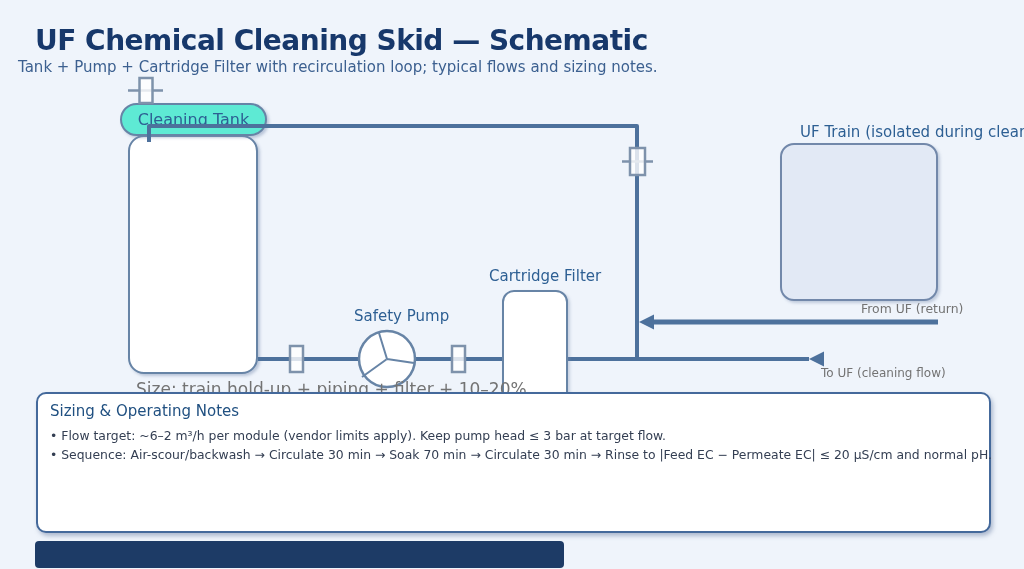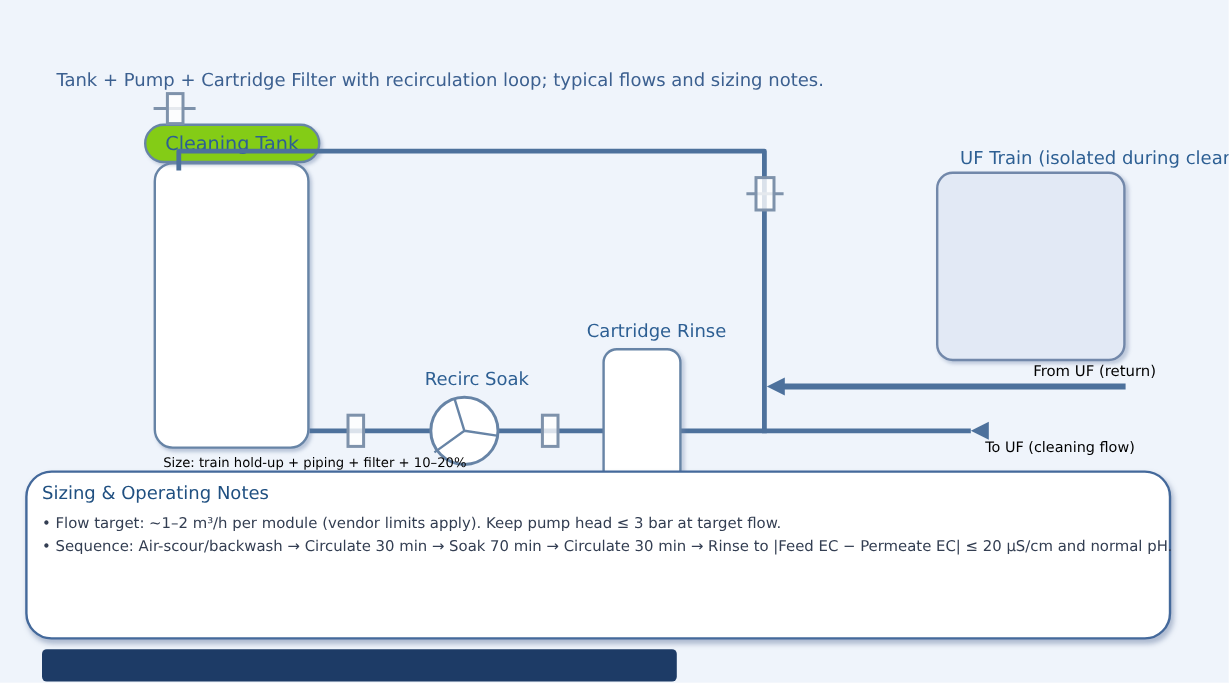--- a/index.html
+++ b/index.html
@@ -5,24 +5,24 @@
   html,body{margin:0;padding:0;}
   body{font-family:"DejaVu Sans","Liberation Sans",sans-serif;}
   .stage{
     position:relative;width:1024px;height:569px;overflow:hidden;
     background:#eff4fb;color:#1b3a6b;
   }
   .abs{position:absolute;}
   .title{font-size:28px;font-weight:bold;color:#17386b;letter-spacing:-0.5px;white-space:nowrap;}
   .subtitle{font-size:15px;color:#3c6090;white-space:nowrap;}
   .comp-label{font-size:15px;color:#2d5f93;white-space:nowrap;}
-  .annot{font-size:12px;color:#000000;white-space:nowrap;}
+  .annot{font-size:12px;color:#737373;white-space:nowrap;}
   .box{border:2px solid #6784a6;background:#fff;border-radius:14px;
        box-shadow:2px 2px 3px rgba(120,140,175,.45);}
-  .pill{background:#84cc16;border:2px solid #6784a6;border-radius:17px;
+  .pill{background:#5eead4;border:2px solid #6784a6;border-radius:17px;
         box-shadow:2px 2px 3px rgba(120,140,175,.45);
         display:flex;align-items:center;justify-content:center;
         font-size:16px;color:#2d5f93;white-space:nowrap;}
   .ufbox{background:#e2e9f5;border:2px solid #7288aa;border-radius:14px;
          box-shadow:2px 2px 3px rgba(120,140,175,.4);}
   .filterbox{background:#fff;border:2px solid #6784a6;border-radius:12px 12px 4px 4px;
              box-shadow:2px 2px 3px rgba(120,140,175,.35);}
   .notes{background:#fff;border:2px solid #44699b;border-radius:10px;
          box-shadow:2px 3px 4px rgba(110,130,165,.5);}
   .notes-title{font-size:15px;color:#205081;margin:8px 0 7px 12px;white-space:nowrap;}
@@ -30,21 +30,22 @@
   .notes-list li{font-size:12.4px;color:#333e52;line-height:18.6px;white-space:nowrap;}
   .notes-list li::before{content:"• ";color:#333e52;}
   .footer-bar{background:#1d3b66;border-radius:4px;}
   svg{display:block;}
 </style>
 </head>
 <body>
 
 <div class="stage">
 
-  <div class="abs subtitle" style="left:47px;top:58px;">Tank + Pump + Cartridge Filter with recirculation loop; typical flows and sizing notes.</div>
+  <div class="abs title" style="left:35px;top:24px;">UF Chemical Cleaning Skid — Schematic</div>
+  <div class="abs subtitle" style="left:18px;top:58px;">Tank + Pump + Cartridge Filter with recirculation loop; typical flows and sizing notes.</div>
 
   <div class="abs box" style="left:128px;top:135px;width:126px;height:235px;border-radius:16px;"></div>
 
   <div class="abs pill" style="left:120px;top:103px;width:143px;height:29px;">
     <span>Cleaning Tank</span>
   </div>
 
   <svg class="abs" style="left:0;top:0;" width="1024" height="569" viewBox="0 0 1024 569">
 
     <path d="M149,140 L149,126 L637,126 L637,359" fill="none" stroke="#4d719c" stroke-width="4" stroke-linejoin="round" stroke-linecap="square"></path>
@@ -69,30 +70,30 @@
     <g>
       <circle cx="387" cy="359" r="28" fill="#ffffff" stroke="#6784a6" stroke-width="2.5"></circle>
       <path d="M387,359 L379,333 M387,359 L362,377 M387,359 L414,363" fill="none" stroke="#6784a6" stroke-width="2"></path>
     </g>
   </svg>
 
   <div class="abs filterbox" style="left:502px;top:290px;width:62px;height:102px;"></div>
 
   <div class="abs ufbox" style="left:780px;top:143px;width:154px;height:154px;"></div>
 
-  <div class="abs comp-label" style="left:354px;top:307px;">Recirc Soak</div>
-  <div class="abs comp-label" style="left:489px;top:267px;">Cartridge Rinse</div>
+  <div class="abs comp-label" style="left:354px;top:307px;">Safety Pump</div>
+  <div class="abs comp-label" style="left:489px;top:267px;">Cartridge Filter</div>
   <div class="abs comp-label" style="left:800px;top:123px;">UF Train (isolated during cleaning)</div>
-  <div class="abs annot" style="left:136px;top:379px;font-size:11px;">Size: train hold-up + piping + filter + 10–20%</div>
+  <div class="abs annot" style="left:136px;top:379px;font-size:17px;">Size: train hold-up + piping + filter + 10–20%</div>
   <div class="abs annot" style="left:861px;top:301px;font-size:12.4px;">From UF (return)</div>
   <div class="abs annot" style="left:821px;top:366px;">To UF (cleaning flow)</div>
 
-  <div class="abs notes" style="left:21px;top:392px;width:951px;height:137px;border-radius:22px;">
+  <div class="abs notes" style="left:36px;top:392px;width:951px;height:137px;">
     <div class="notes-title">Sizing &amp; Operating Notes</div>
     <ul class="notes-list">
-      <li>Flow target: ~1–2 m³/h per module (vendor limits apply). Keep pump head ≤ 3 bar at target flow.</li>
+      <li>Flow target: ~6–2 m³/h per module (vendor limits apply). Keep pump head ≤ 3 bar at target flow.</li>
       <li>Sequence: Air-scour/backwash → Circulate 30 min → Soak 70 min → Circulate 30 min → Rinse to |Feed EC − Permeate EC| ≤ 20 µS/cm and normal pH.</li>
     </ul>
   </div>
 
   <div class="abs footer-bar" style="left:35px;top:541px;width:529px;height:27px;"></div>
 
 </div>
 
 </body></html>

